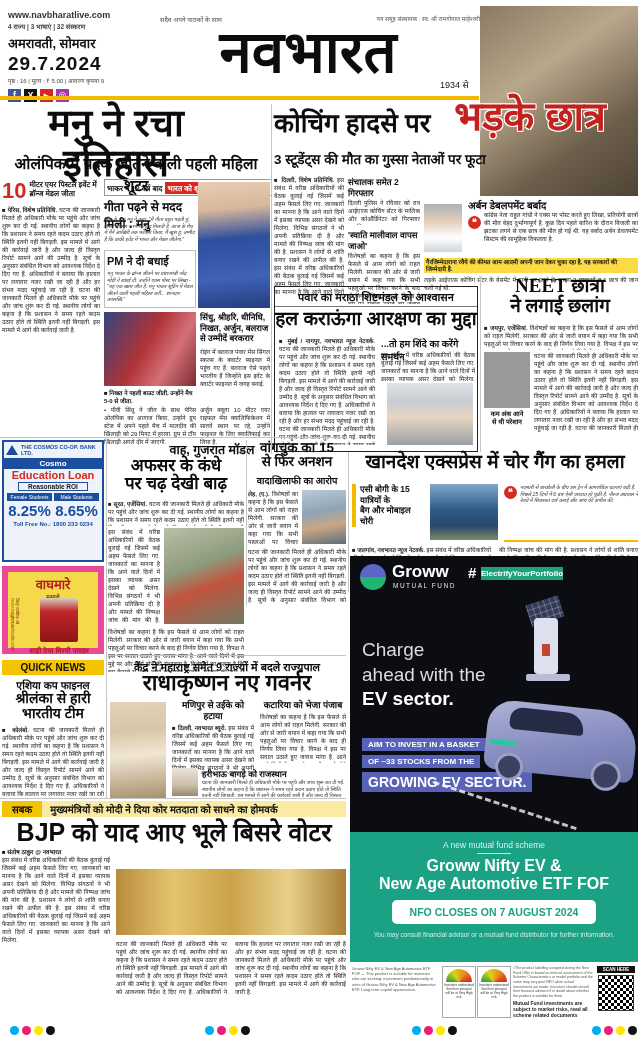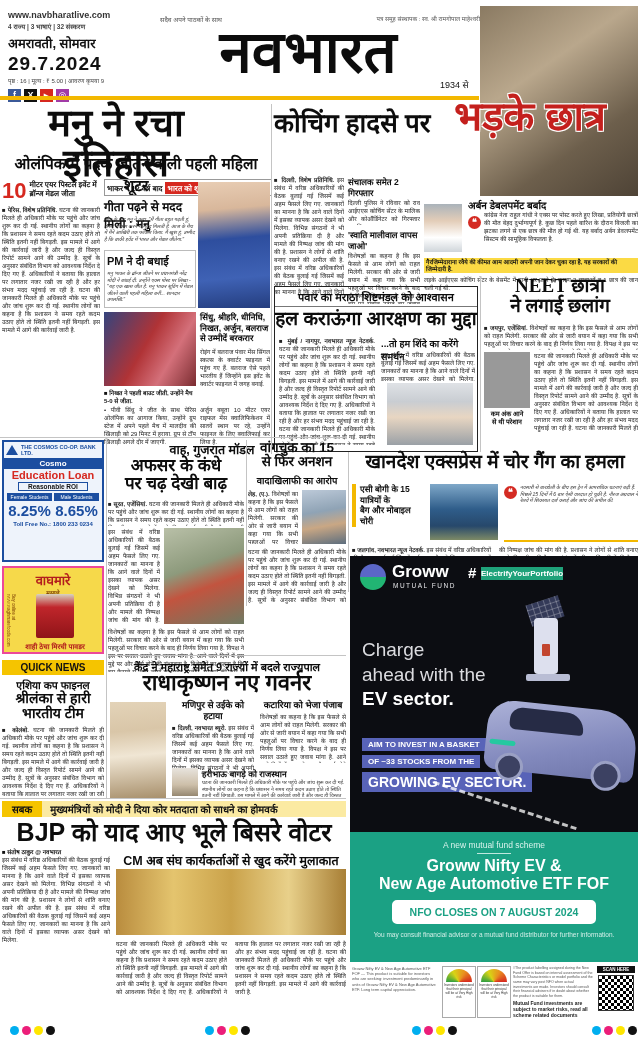--- a/index.html
+++ b/index.html
@@ -94,20 +94,21 @@
   <div class="abs body" style="left:104px;top:406px;width:92px;height:48px;">
     <b>• </b><span>पीवी सिंधु ने जीत के साथ पेरिस ओलंपिक का आगाज किया, उन्होंने ग्रुप स्टेज में अपने पहले मैच में मालदीव की खिलाड़ी को 29 मिनट में हराया. ग्रुप से टॉप खिलाड़ी अगले दौर में जाएगी.</span>
   </div>
   <div class="abs body" style="left:104px;top:456px;width:166px;height:0px;">
     
   </div>
 
   <div class="abs hl-huge" style="left:274px;top:110px;width:160px;font-size:26px;">कोचिंग हादसे पर</div>
   <div class="abs" style="left:420px;top:96px;width:220px;font-size:40px;font-weight:900;color:#c4201d;text-align:center;line-height:1;z-index:5;
        text-shadow:-1px -1px 0 #fff,1px -1px 0 #fff,-1px 1px 0 #fff,1px 1px 0 #fff;">भड़के छात्र</div>
+  <div class="abs kick" style="left:274px;top:150px;width:215px;font-size:13.5px;">3 स्टूडेंट्स की मौत का गुस्सा नेताओं पर फूटा</div>
 
   <div class="abs body" style="left:274px;top:176px;width:70px;height:120px;">
     <b>■ दिल्ली, विशेष प्रतिनिधि.</b> <span>इस संबंध में वरिष्ठ अधिकारियों की बैठक बुलाई गई जिसमें कई अहम फैसले लिए गए. जानकारों का मानना है कि आने वाले दिनों में इसका व्यापक असर देखने को मिलेगा. विभिन्न संगठनों ने भी अपनी प्रतिक्रिया दी है और मामले की निष्पक्ष जांच की मांग की है. प्रशासन ने लोगों से शांति बनाए रखने की अपील की है. इस संबंध में वरिष्ठ अधिकारियों की बैठक बुलाई गई जिसमें कई अहम फैसले लिए गए. जानकारों का मानना है कि आने वाले दिनों में इसका व्यापक असर देखने को मिलेगा.</span>
   </div>
   <div class="abs" style="left:348px;top:176px;width:72px;">
     <div style="font-size:8.5px;font-weight:800;">संचालक समेत 2 गिरफ्तार</div>
     <div class="body" style="height:26px;margin-top:1px;">दिल्ली पुलिस ने रविवार को राव आईएएस कोचिंग सेंटर के मालिक और कोऑर्डिनेटर को गिरफ्तार कर लिया.</div>
     <div style="font-size:8.5px;font-weight:800;margin-top:4px;">'स्वाति मालीवाल वापस जाओ'</div>
     <div class="body" style="height:52px;margin-top:1px;">विशेषज्ञों का कहना है कि इस फैसले से आम लोगों को राहत मिलेगी. सरकार की ओर से जारी बयान में कहा गया कि सभी पहलुओं पर विचार करने के बाद ही निर्णय लिया गया है. विपक्ष ने इस पर सवाल उठाते हुए जवाब मांगा है. आने वाले दिनों में इस मुद्दे पर और चर्चा होने की संभावना है. विशेषज्ञों का कहना है कि इस फैसले से आम लोगों को राहत मिलेगी. सरकार की ओर से जारी बयान में कहा गया कि सभी पहलुओं पर विचार करने के बाद ही निर्णय लिया गया है.</div>
   </div>
@@ -218,21 +219,21 @@
       <span style="flex:1;background:#1c4ea0;color:#fff;font-size:5px;text-align:center;padding:1px 0;">Female Students</span>
       <span style="flex:1;background:#1c4ea0;color:#fff;font-size:5px;text-align:center;padding:1px 0;">Male Students</span>
     </div>
     <div style="display:flex;gap:2px;padding:0 3px;">
       <span style="flex:1;color:#1c4ea0;font-size:15px;font-weight:900;text-align:center;">8.25%</span>
       <span style="flex:1;color:#1c4ea0;font-size:15px;font-weight:900;text-align:center;">8.65%</span>
     </div>
     <div class="center" style="font-size:6px;font-weight:700;color:#1c4ea0;margin-top:2px;">Toll Free No.: 1800 233 0234</div>
   </div>
 
-  <div class="abs" style="left:2px;top:566px;width:102px;height:88px;background:#f6d94a;border:2px solid #ec4899;box-sizing:border-box;">
+  <div class="abs" style="left:2px;top:566px;width:102px;height:88px;background:#f6d94a;border:6px solid #ec4899;box-sizing:border-box;">
     <div class="center" style="color:#b31d1d;font-size:13px;font-weight:900;margin-top:3px;">वाघमारे</div>
     <div class="center" style="color:#7a3c00;font-size:6px;font-weight:700;">मसाले</div>
     <div class="abs" style="left:32px;top:26px;width:38px;height:44px;background:linear-gradient(180deg,#d8d2c0 0%,#c0262b 30%,#8f1418 100%);border-radius:2px;"></div>
     <div class="abs" style="left:2px;top:26px;width:10px;height:50px;writing-mode:vertical-rl;font-size:4.5px;color:#7a3c00;">Buy online at www.waghmarefoods.com</div>
     <div class="abs center" style="left:0;top:74px;width:102px;color:#b31d1d;font-size:7px;font-weight:800;">शाही ठेचा मिरची पावडर</div>
   </div>
 
   <div class="abs center" style="left:2px;top:660px;width:102px;background:#f5c400;font-size:10px;font-weight:900;padding:2px 0;">QUICK NEWS</div>
   <div class="abs kick center" style="left:2px;top:678px;width:102px;font-size:10.5px;">एशिया कप फाइनल</div>
   <div class="abs hl-huge center" style="left:2px;top:691px;width:102px;font-size:14px;">
@@ -243,21 +244,20 @@
     <b>■ कोलंबो.</b> <span>घटना की जानकारी मिलते ही अधिकारी मौके पर पहुंचे और जांच शुरू कर दी गई. स्थानीय लोगों का कहना है कि प्रशासन ने समय रहते कदम उठाए होते तो स्थिति इतनी नहीं बिगड़ती. इस मामले में आगे की कार्रवाई जारी है और जल्द ही विस्तृत रिपोर्ट सामने आने की उम्मीद है. सूत्रों के अनुसार संबंधित विभाग को आवश्यक निर्देश दे दिए गए हैं. अधिकारियों ने बताया कि हालात पर लगातार नजर रखी जा रही है और हर संभव मदद पहुंचाई जा रही है. घटना की जानकारी मिलते ही अधिकारी मौके पर पहुंचे और जांच शुरू कर दी गई. स्थानीय लोगों का कहना है कि प्रशासन ने समय रहते कदम उठाए होते तो स्थिति इतनी नहीं बिगड़ती. इस मामले में आगे की कार्रवाई जारी है.</span>
   </div>
 
   <div class="abs" style="left:2px;top:801px;width:344px;height:16px;background:#fbeaa2;display:flex;align-items:center;gap:8px;">
     <span style="background:#f5c400;font-size:10px;font-weight:900;padding:1px 10px;">सबक</span>
     <span style="font-size:10px;font-weight:800;">मुख्यमंत्रियों को मोदी ने दिया कोर मतदाता को साधने का होमवर्क</span>
   </div>
   <div class="abs hl-huge center" style="left:2px;top:819px;width:344px;font-size:25px;">BJP को याद आए भूले बिसरे वोटर</div>
   <div class="abs" style="left:2px;top:848px;width:110px;font-size:6px;font-weight:700;">■ संतोष ठाकुर @ नवभारत</div>
   <div class="abs body" style="left:2px;top:856px;width:108px;height:160px;">इस संबंध में वरिष्ठ अधिकारियों की बैठक बुलाई गई जिसमें कई अहम फैसले लिए गए. जानकारों का मानना है कि आने वाले दिनों में इसका व्यापक असर देखने को मिलेगा. विभिन्न संगठनों ने भी अपनी प्रतिक्रिया दी है और मामले की निष्पक्ष जांच की मांग की है. प्रशासन ने लोगों से शांति बनाए रखने की अपील की है. इस संबंध में वरिष्ठ अधिकारियों की बैठक बुलाई गई जिसमें कई अहम फैसले लिए गए. जानकारों का मानना है कि आने वाले दिनों में इसका व्यापक असर देखने को मिलेगा.</div>
-  <div class="abs kick center" style="left:116px;top:852px;width:230px;font-size:12.5px;">CM अब संघ कार्यकर्ताओं से खुद करेंगे मुलाकात</div>
   <div class="abs photo" style="left:116px;top:869px;width:230px;height:66px;background:linear-gradient(90deg,#b98c3e 0%,#e4c46e 25%,#caa24a 50%,#e8d08a 75%,#a87f36 100%);"></div>
   <div class="abs body" style="left:116px;top:940px;width:230px;height:76px;column-count:2;column-gap:8px;">
     <span>घटना की जानकारी मिलते ही अधिकारी मौके पर पहुंचे और जांच शुरू कर दी गई. स्थानीय लोगों का कहना है कि प्रशासन ने समय रहते कदम उठाए होते तो स्थिति इतनी नहीं बिगड़ती. इस मामले में आगे की कार्रवाई जारी है और जल्द ही विस्तृत रिपोर्ट सामने आने की उम्मीद है. सूत्रों के अनुसार संबंधित विभाग को आवश्यक निर्देश दे दिए गए हैं. अधिकारियों ने बताया कि हालात पर लगातार नजर रखी जा रही है और हर संभव मदद पहुंचाई जा रही है. घटना की जानकारी मिलते ही अधिकारी मौके पर पहुंचे और जांच शुरू कर दी गई. स्थानीय लोगों का कहना है कि प्रशासन ने समय रहते कदम उठाए होते तो स्थिति इतनी नहीं बिगड़ती. इस मामले में आगे की कार्रवाई जारी है.</span>
   </div>
 
   <div class="abs" style="left:350px;top:556px;width:288px;height:466px;">
     <div class="abs" style="left:0;top:0;width:288px;height:276px;background:#0c0d12;">
       <div class="abs" style="left:10px;top:8px;width:26px;height:26px;border-radius:50%;background:linear-gradient(180deg,#5b67c7 0%,#5b67c7 48%,#21b573 52%,#21b573 100%);"></div>
       <div class="abs" style="left:42px;top:6px;color:#fff;font-size:17px;font-weight:700;">Groww</div>
       <div class="abs" style="left:43px;top:26px;color:#e5e5e8;font-size:6.5px;letter-spacing:1.5px;">MUTUAL FUND</div>

